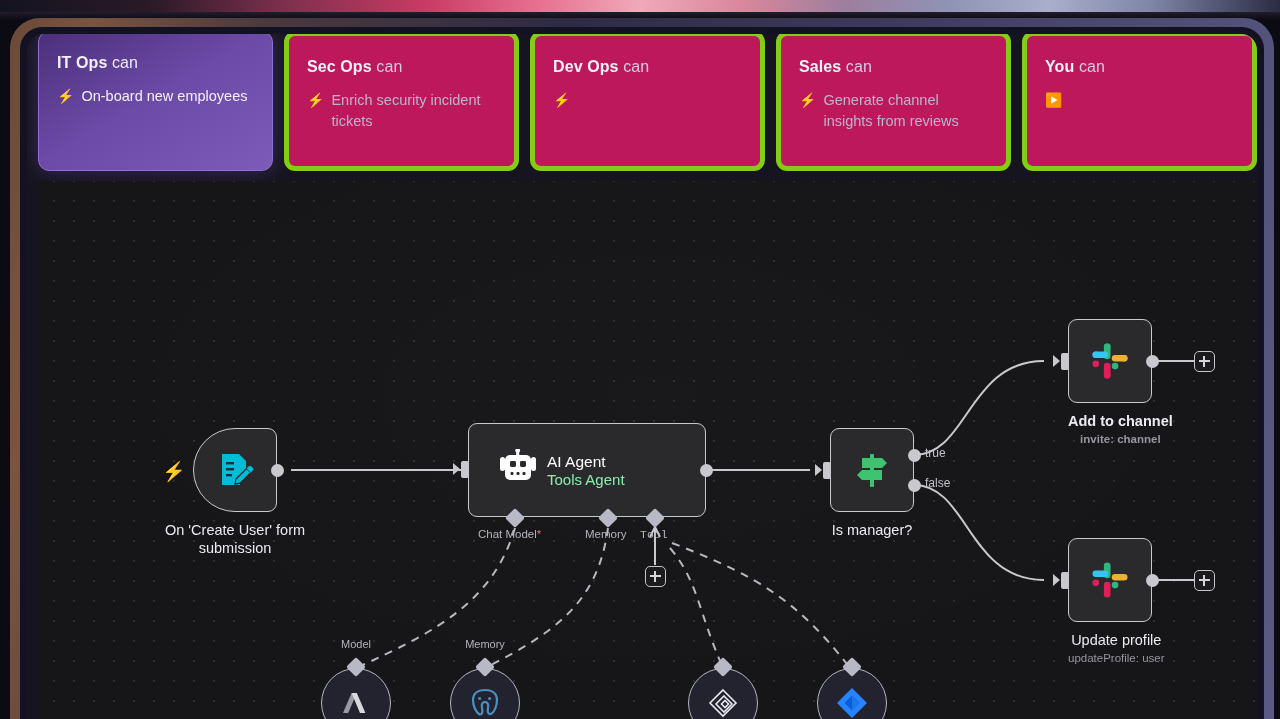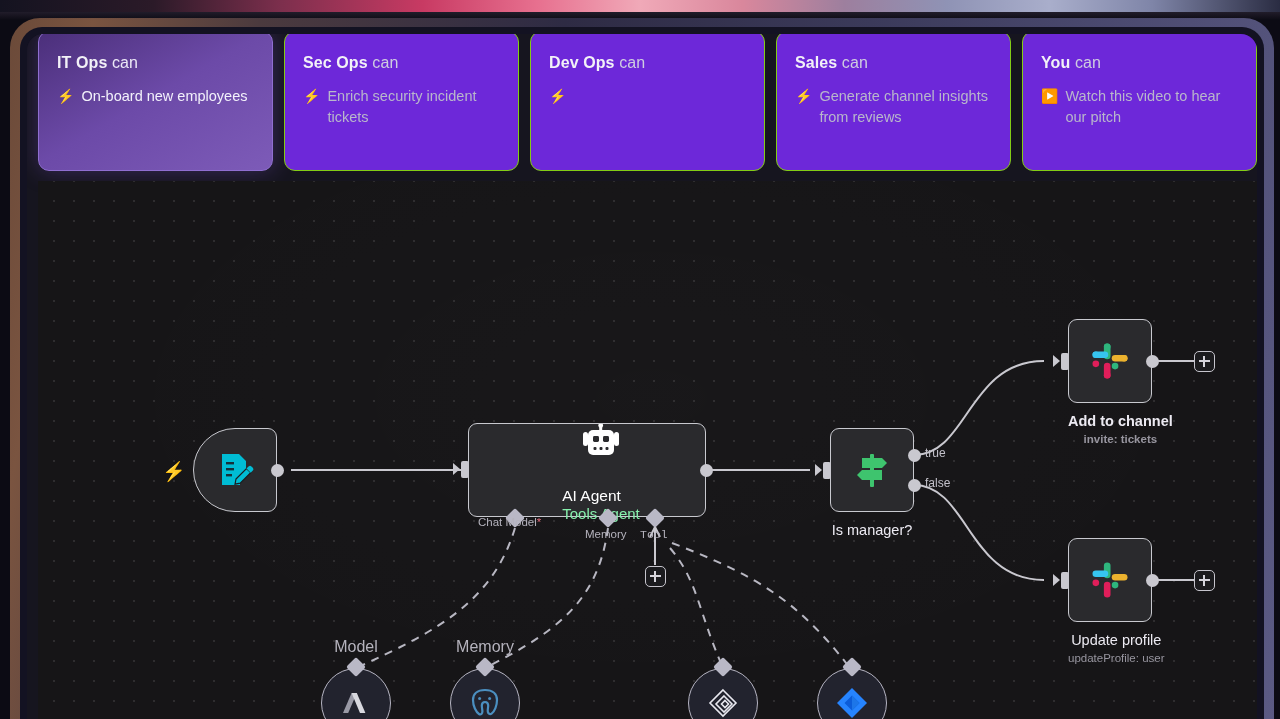--- a/index.html
+++ b/index.html
@@ -66,22 +66,22 @@
     position: absolute;
     left: 11px; top: -3px;
     width: 1227px; height: 170px;
     display: flex;
     gap: 11px;
     padding-left: 0px;
   }
   .card {
     width: 235px; height: 140px;
     border-radius: 11px;
-    background: #6d28d9;
-    border: 1px solid #84cc16;
+    background: #be185d;
+    border: 5px solid #84cc16;
     padding: 22px 18px 0 18px;
     position: relative;
     overflow: hidden;
   }
   .card.active {
     background: linear-gradient(150deg, #4b2f7a 0%, #6c4aa8 48%, #7d5bb8 100%);
     border: 1px solid #8f6fd0;
     box-shadow: 0 0 22px rgba(120,80,200,.35);
   }
   .card-title {
@@ -143,22 +143,21 @@
     display: flex; align-items: center; justify-content: center;
   }
   
   .node-wide .box {
     width: 238px; height: 94px;
     background: #2a2a2d;
     border: 1.6px solid #c8c9cf;
     border-radius: 9px;
     display: flex; align-items: center;
     padding-left: 28px;
-    gap: 20px;
-    flex-direction: column;
+    gap: 8px;
   }
   .agent-text .t1 { font-size: 15.5px; color: #fff; font-weight: 400; line-height: 19px;}
   .agent-text .t2 { font-size: 15px; color: #86efac; line-height: 18px; }
 
   .node-label {
     text-align: center;
     font-size: 14.5px;
     color: #eceaf2;
     line-height: 18px;
     margin-top: 9px;
@@ -235,21 +234,21 @@
     width: 160px; margin-left: -45px;
   }
   .sub-diamond {
     position: absolute; left: 28px; top: -8px;
     width: 14px; height: 14px; background: #b9b8c6;
     transform: rotate(45deg); border-radius: 2px; z-index: 4;
   }
   .sub-cap-lbl {
     position: absolute; top: -30px; left: -13px;
     width: 96px; text-align: center;
-    font-size: 16px; color: #b5b3bd;
+    font-size: 11px; color: #b5b3bd;
   }
 
   
   .plus-btn {
     position: absolute;
     width: 21px; height: 21px;
     border: 1.6px solid #c6c5cd;
     border-radius: 5px;
     background: #1b1b1e;
     z-index: 5;
@@ -324,21 +323,20 @@
         </div>
       </div>
 
       <div class="card">
         <div class="card-title">
           <b>You</b>
           <span>can</span>
         </div>
         <div class="card-desc">
           <span class="card-ico">▶️</span>
-          <span>Watch this video to hear our pitch</span>
         </div>
       </div>
 
     </div>
 
     <div class="canvas">
 
       <svg class="wire-layer" width="1227" height="543">
 
         <path d="M 253 289 L 423 289" stroke="#c9c8cf" stroke-width="2" fill="none"></path>
@@ -373,20 +371,21 @@
             <svg class="icon" width="40" height="40" viewBox="0 0 40 40">
               <path d="M7 4 h17 l7 7 v8 l-6 6 v10 H7 z" fill="#00bcd4"></path>
               <rect x="11" y="12" width="8" height="2.4" fill="#16303a"></rect>
               <rect x="11" y="18" width="8" height="2.4" fill="#16303a"></rect>
               <rect x="11" y="24" width="6" height="2.4" fill="#16303a"></rect>
               <path d="M21 29 l10.5 -10.5 4.2 4.2 L25.2 33.2 l-5.2 1 z" fill="#00bcd4" stroke="#1c1c1f" stroke-width="1.2"></path>
               <path d="M31.5 18.5 l4.2 4.2 2.1 -2.1 a2 2 0 0 0 0 -2.8 l-1.4 -1.4 a2 2 0 0 0 -2.8 0 z" fill="#00bcd4"></path>
             </svg>
           </span>
         </div>
+        <div class="node-label wrap">On 'Create User' form submission</div>
         <div class="port-out" style="left:78px; top:36px;"></div>
       </div>
 
       <div class="node node-wide" style="left:430px; top:242px;">
         <div class="port-in" style="left:-7px; top:38px;"></div>
         <div class="box">
           <span>
             <svg class="icon" width="42" height="42" viewBox="0 0 42 42">
               <rect x="3" y="8" width="5" height="14" rx="2.5" fill="#fff"></rect>
               <rect x="34" y="8" width="5" height="14" rx="2.5" fill="#fff"></rect>
@@ -401,21 +400,21 @@
             </svg>
           </span>
           <div class="agent-text">
             <div class="t1">AI Agent</div>
             <div class="t2">Tools Agent</div>
           </div>
         </div>
         <div class="port-out" style="left:232px; top:41px;"></div>
 
         <div class="diamond" style="left:40px; top:88px;"></div>
-        <div class="diamond-lbl" style="left:10px; top:93px;text-align:center;">
+        <div class="diamond-lbl" style="left:10px; top:105px;text-align:center;">
           <span>Chat Model</span><span class="req">*</span>
         </div>
 
         <div class="diamond" style="left:133px; top:88px;"></div>
         <div class="diamond-lbl" style="left:117px; top:105px;">Memory</div>
 
         <div class="diamond" style="left:180px; top:88px;"></div>
         <div class="diamond-lbl" style="left:172px; top:105px;font-family:Liberation Mono, monospace;">Tool</div>
       </div>
 
@@ -453,21 +452,21 @@
                 <rect x="17" y="26" width="7.6" height="18" rx="3.8" fill="#E01E5A"></rect>
                 <rect x="17" y="36.4" width="7.6" height="7.6" rx="3.8" fill="#E01E5A"></rect>
                 <rect x="26" y="17" width="18" height="7.6" rx="3.8" fill="#ECB22E"></rect>
                 <rect x="36.4" y="17" width="7.6" height="7.6" rx="3.8" fill="#ECB22E"></rect>
                 <rect x="26" y="26" width="7.6" height="7.6" rx="3.8" fill="#2EB67D"></rect>
               </g>
             </svg>
           </span>
         </div>
         <div class="node-label">Add to channel</div>
-        <div class="node-sublabel">invite: tickets</div>
+        <div class="node-sublabel">invite: channel</div>
         <div class="port-out" style="left:78px; top:36px;"></div>
       </div>
       <div class="plus-btn" style="left:1156px; top:170px;"></div>
 
       <div class="node node-sq" style="left:1030px; top:357px;">
         <div class="port-in" style="left:-7px; top:34px;"></div>
         <div class="box">
           <span>
             <svg class="icon" width="42" height="42" viewBox="0 0 48 48">
               <g>

